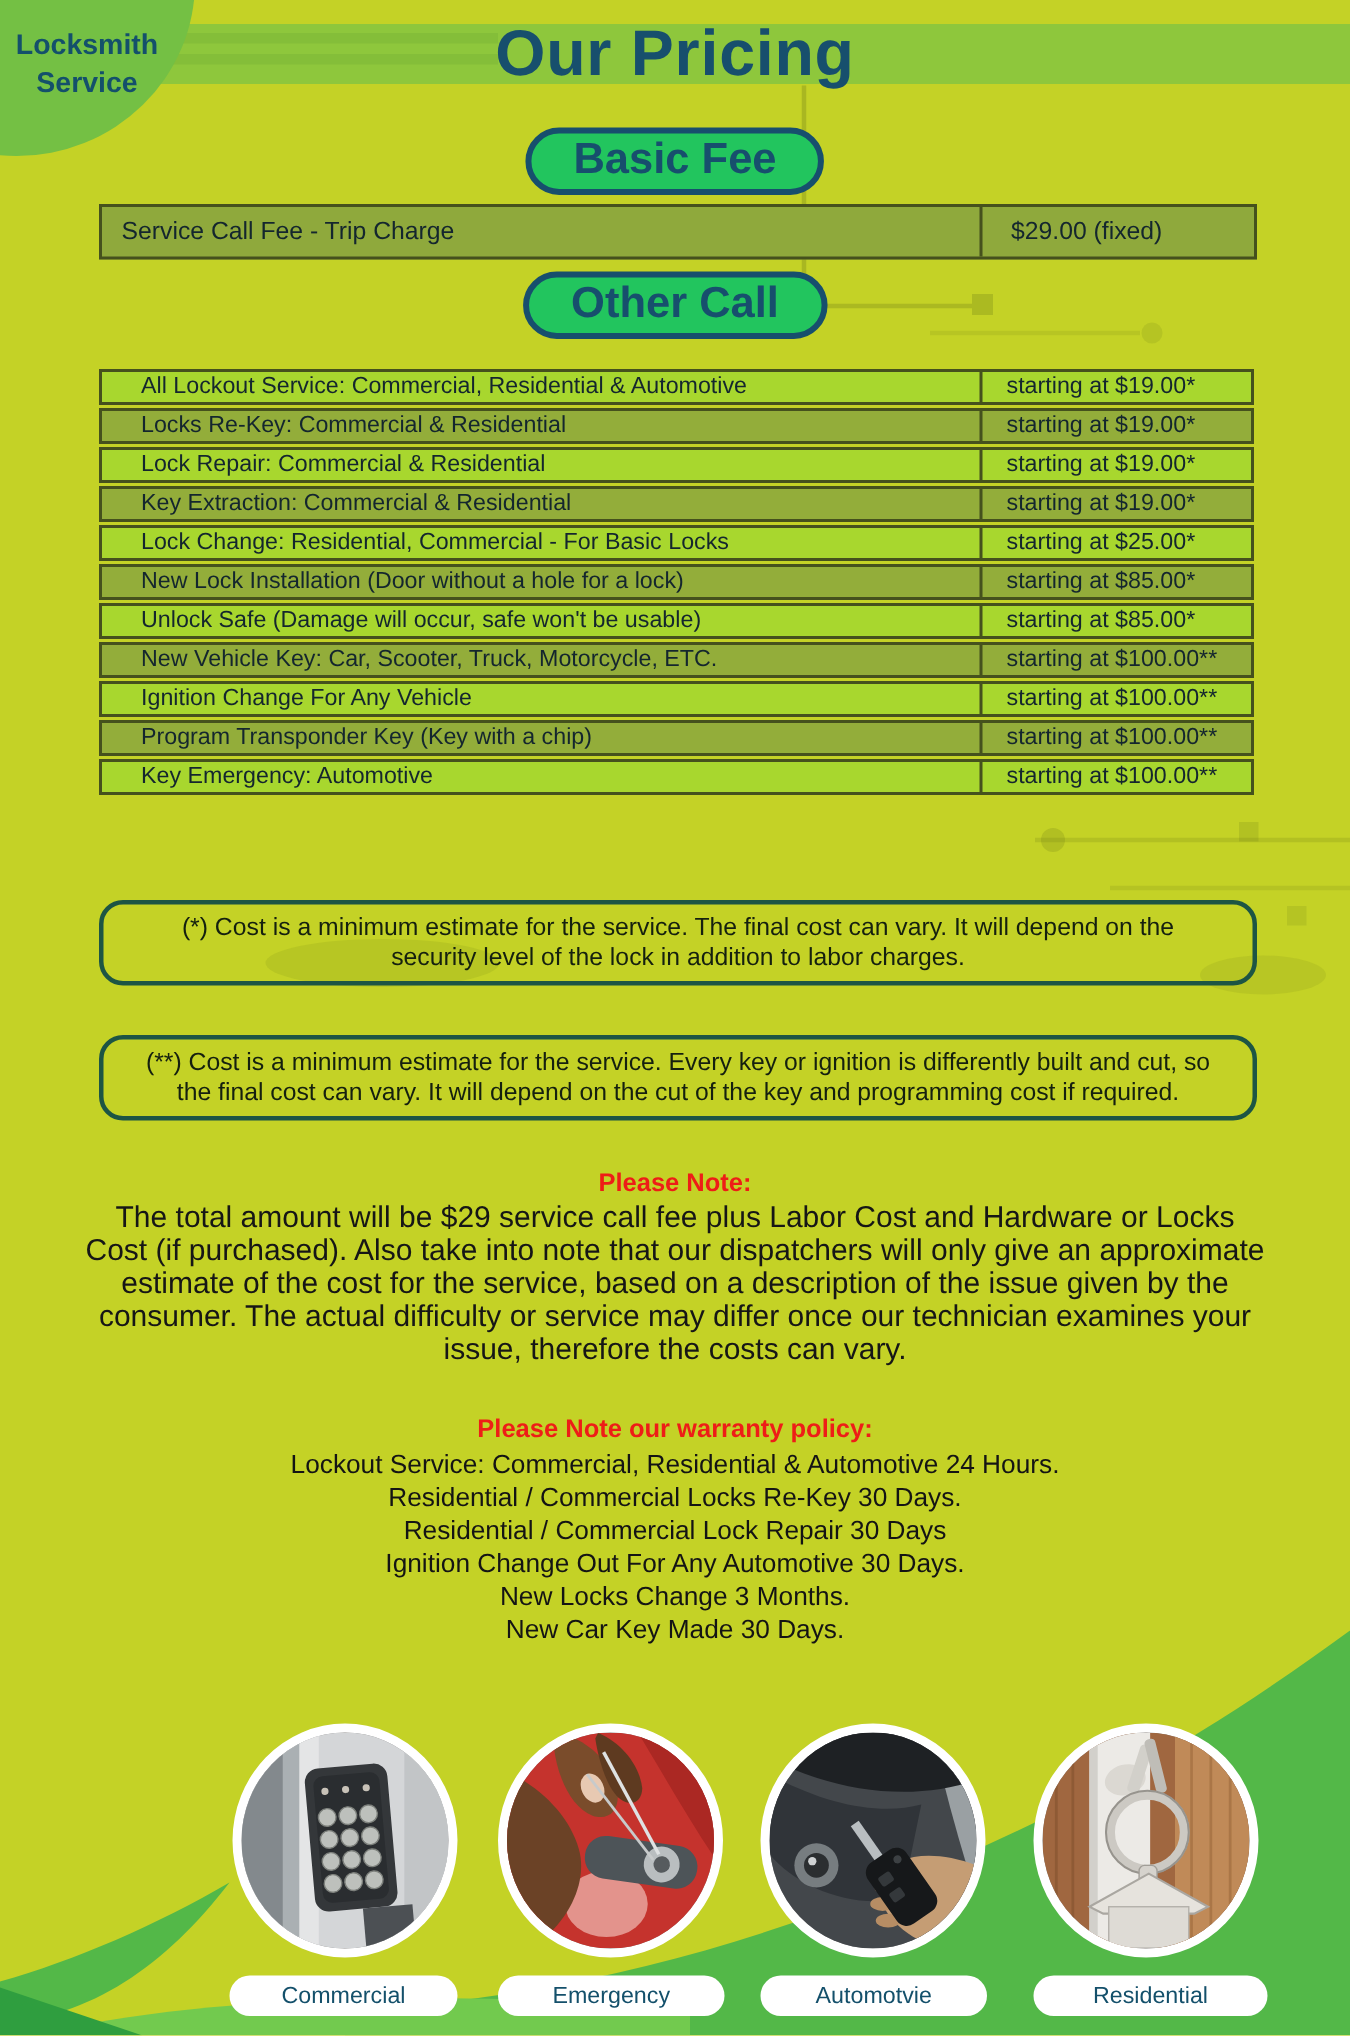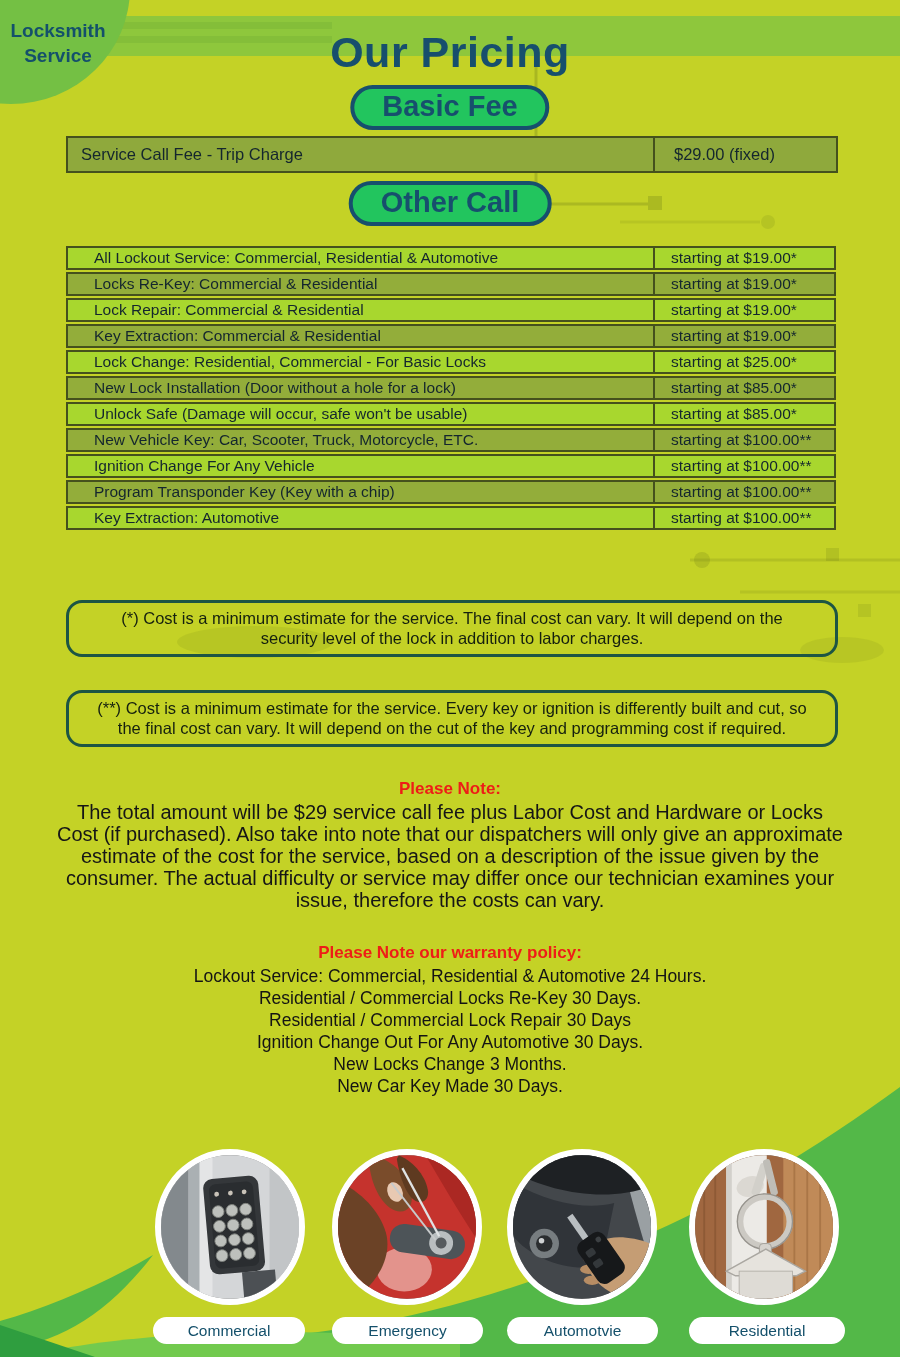--- a/index.html
+++ b/index.html
@@ -8,21 +8,21 @@
   #canvas {
     position:relative; width:900px; height:1357px;
     background:#c4d226; overflow:hidden;
   }
   
   .decor-svg { position:absolute; left:0; top:0; z-index:0; }
   .title-band { position:absolute; left:0; top:16px; width:900px; height:40px; background:#8ec73c; z-index:1; }
   .band-stripe { position:absolute; height:7px; background:#7bb636; opacity:.55; }
   .logo-circle { position:absolute; left:-108px; top:-128px; width:238px; height:232px; border-radius:50%; background:#74c044; z-index:2; }
   .logo-text { position:absolute; left:2px; top:18px; width:112px; text-align:center; font-weight:bold; font-size:19px; line-height:25px; color:#14506b; z-index:3; }
-  .page-title { position:absolute; left:0; top:28px; width:900px; text-align:center; font-size:43px; font-weight:bold; color:#174f6d; letter-spacing:.5px; z-index:2; }
+  .page-title { position:absolute; left:0; top:12px; width:900px; text-align:center; font-size:43px; font-weight:bold; color:#174f6d; letter-spacing:.5px; z-index:2; }
 
   .section-pill { position:absolute; left:50%; transform:translateX(-50%); background:#22c55e; border:4px solid #174f6d; border-radius:24px; padding:1px 28px 3px 28px; font-size:29px; font-weight:bold; color:#174f6d; z-index:2; white-space:nowrap; }
   .pill-basic { top:85px; }
   .pill-other { top:181px; }
 
   
   .basic-row { position:absolute; left:66px; top:136px; width:772px; height:37px; background:#8fa93c; border:2px solid #45511d; display:flex; z-index:2; }
   .basic-row .svc { flex:1; display:flex; align-items:center; padding-left:13px; font-size:16.5px; color:#14262e; }
   .basic-row .prc { width:183px; border-left:2px solid #45511d; display:flex; align-items:center; padding-left:19px; font-size:16.5px; color:#14262e; }
 
@@ -129,21 +129,21 @@
       </div>
     <div class="fee-row light">
         <div class="svc">Ignition Change For Any Vehicle</div>
         <div class="prc">starting at $100.00**</div>
       </div>
     <div class="fee-row dark">
         <div class="svc">Program Transponder Key (Key with a chip)</div>
         <div class="prc">starting at $100.00**</div>
       </div>
     <div class="fee-row light">
-        <div class="svc">Key Extraction: Automotive</div>
+        <div class="svc">Key Emergency: Automotive</div>
         <div class="prc">starting at $100.00**</div>
       </div>
   </div>
 
   <div class="note-box note-1">(*) Cost is a minimum estimate for the service. The final cost can vary. It will depend on the security level of the lock in addition to labor charges.</div>
   <div class="note-box note-2">(**) Cost is a minimum estimate for the service. Every key or ignition is differently built and cut, so the final cost can vary. It will depend on the cut of the key and programming cost if required.</div>
 
   <div class="red-heading heading-note">Please Note:</div>
   <div class="note-body">The total amount will be $29 service call fee plus Labor Cost and Hardware or Locks Cost (if purchased). Also take into note that our dispatchers will only give an approximate estimate of the cost for the service, based on a description of the issue given by the consumer. The actual difficulty or service may differ once our technician examines your issue, therefore the costs can vary.</div>
 

